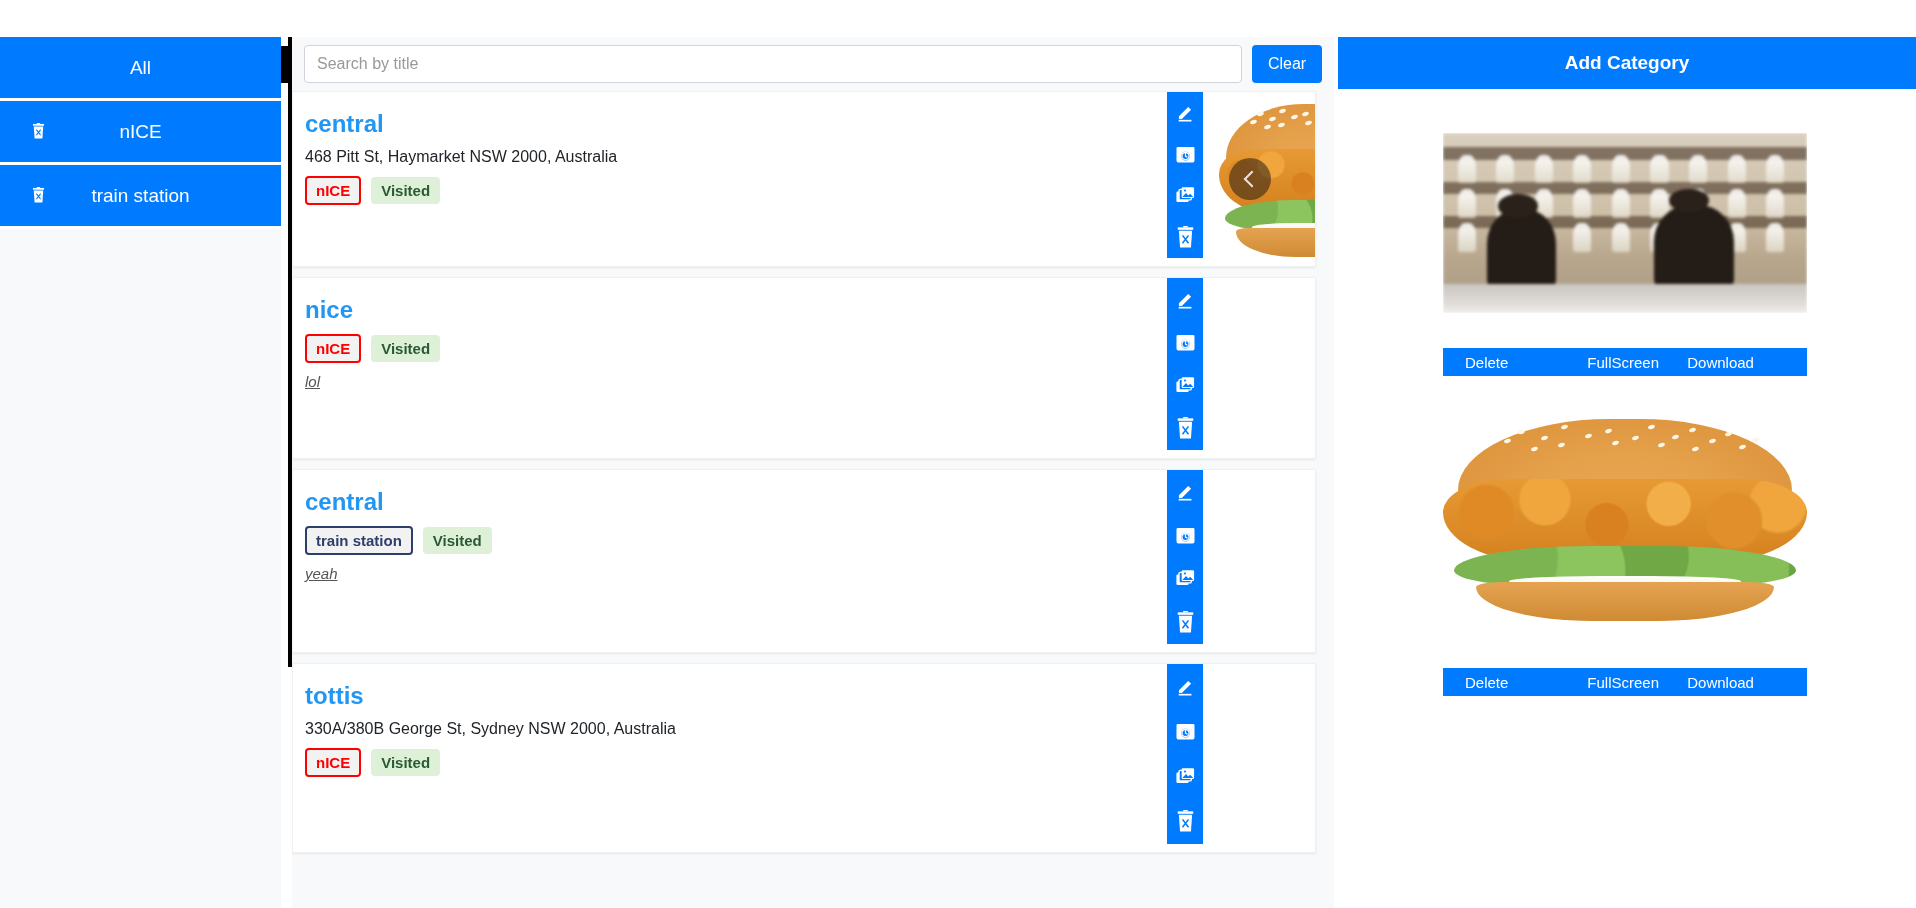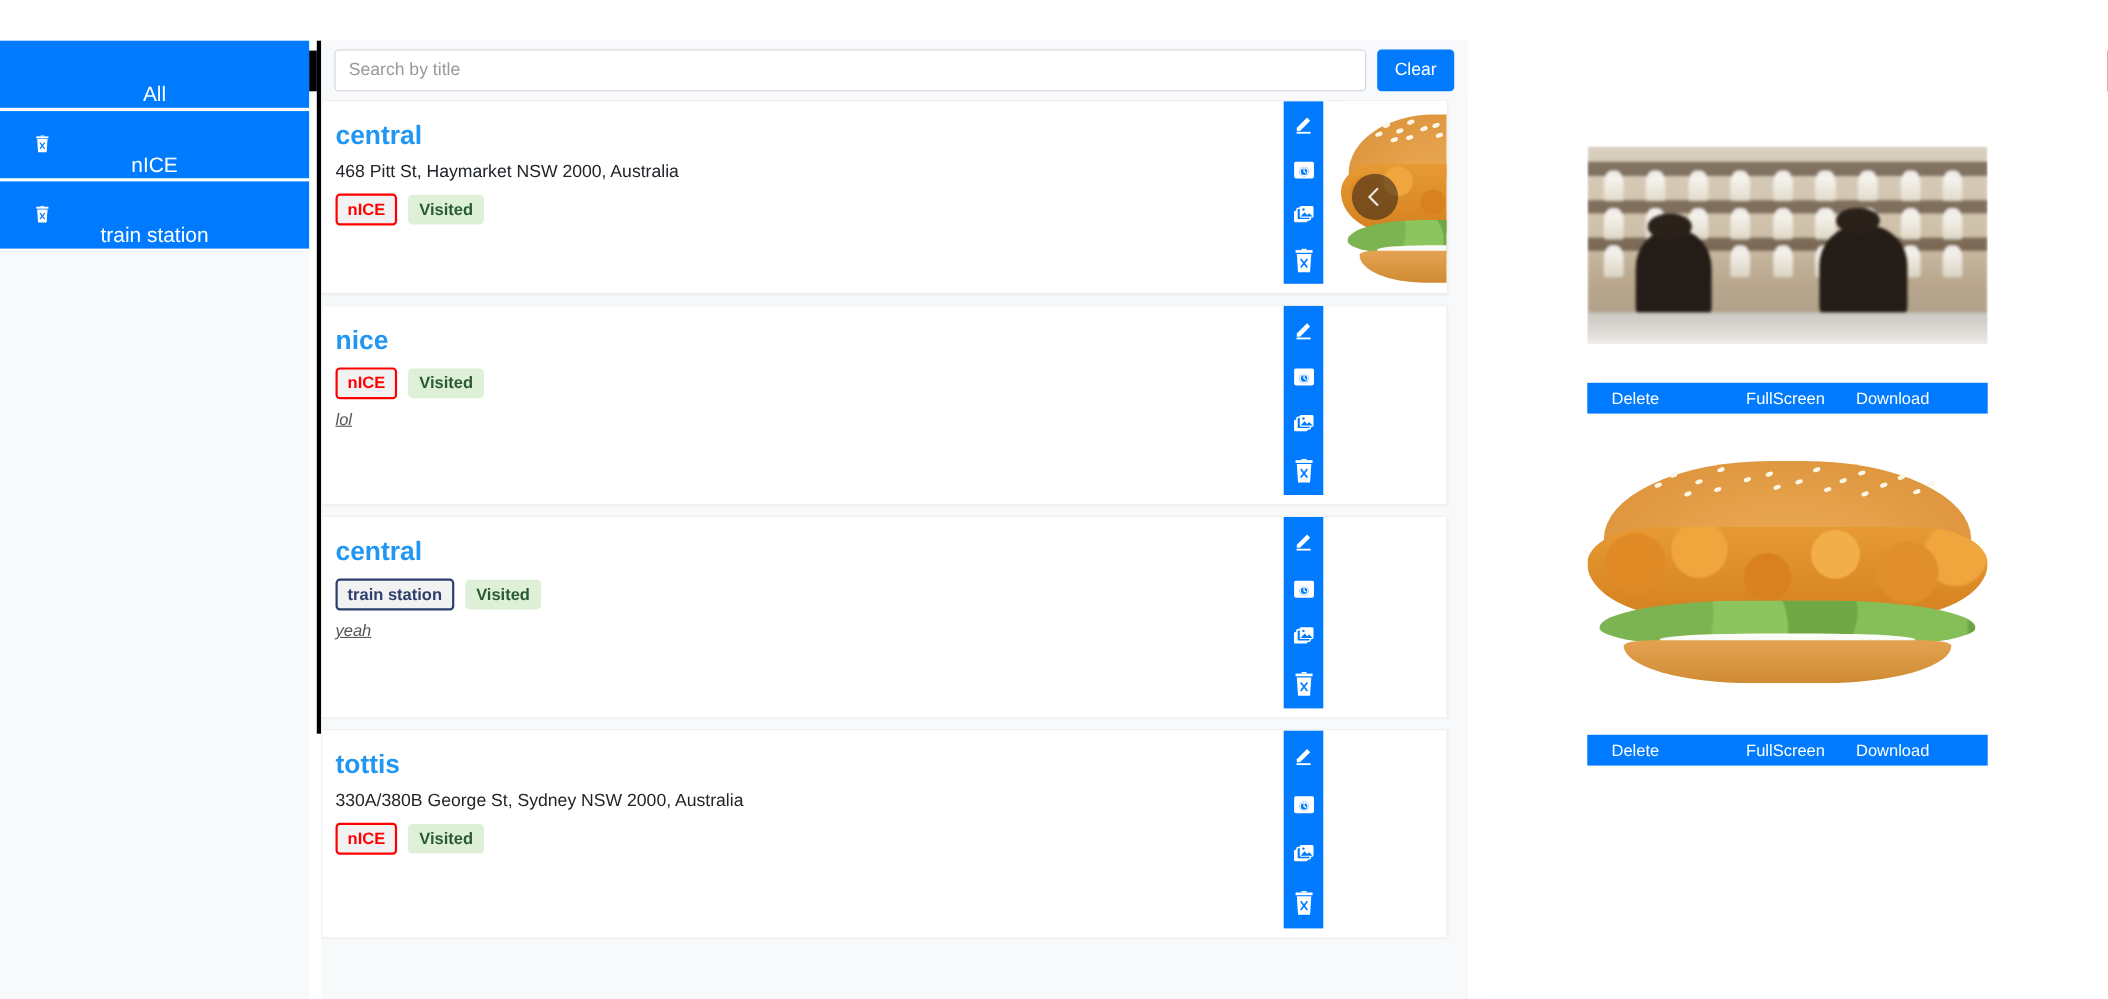--- a/index.html
+++ b/index.html
@@ -52,21 +52,21 @@
     width: 281px; height: 871px;
     background: #f8f9fa;
   }
   .cat-item {
     position: relative;
     width: 281px;
     height: 64px;
     background: #007bff;
     color: #ffffff;
     display: flex;
-    align-items: flex-end;
+    align-items: center;
     justify-content: center;
     font-size: 19px;
     cursor: pointer;
     user-select: none;
     border-bottom: 3px solid #ffffff;
   }
   .cat-item.first { border-bottom: 3px solid #ffffff; }
   .cat-del {
     position: absolute;
     left: 29px;
@@ -624,20 +624,21 @@
   <div class="vscroll">
     <div class="vs-arrow up"></div>
     <div class="vs-thumb"></div>
     <div class="vs-arrow down" style="position:absolute; bottom:0; left:0;"></div>
   </div>
 </div>
 
 <div class="rightpanel">
   <div class="right-tabs" id="right-tabs">
       <div class="tab-divider"></div>
+      <div class="right-tab">Add Category</div>
     </div>
   <div class="gallery" id="gallery">
       <div class="gcard">
         <div class="gimg">
           <div class="barscene">
             <div class="bs-wall"></div>
             <i class="bs-shelf" style="top:8%"></i>
             <i class="bs-shelf" style="top:27%"></i>
             <i class="bs-shelf" style="top:46%"></i>
             <i class="bs-bottle" style="left:4%; top:12%"></i>

